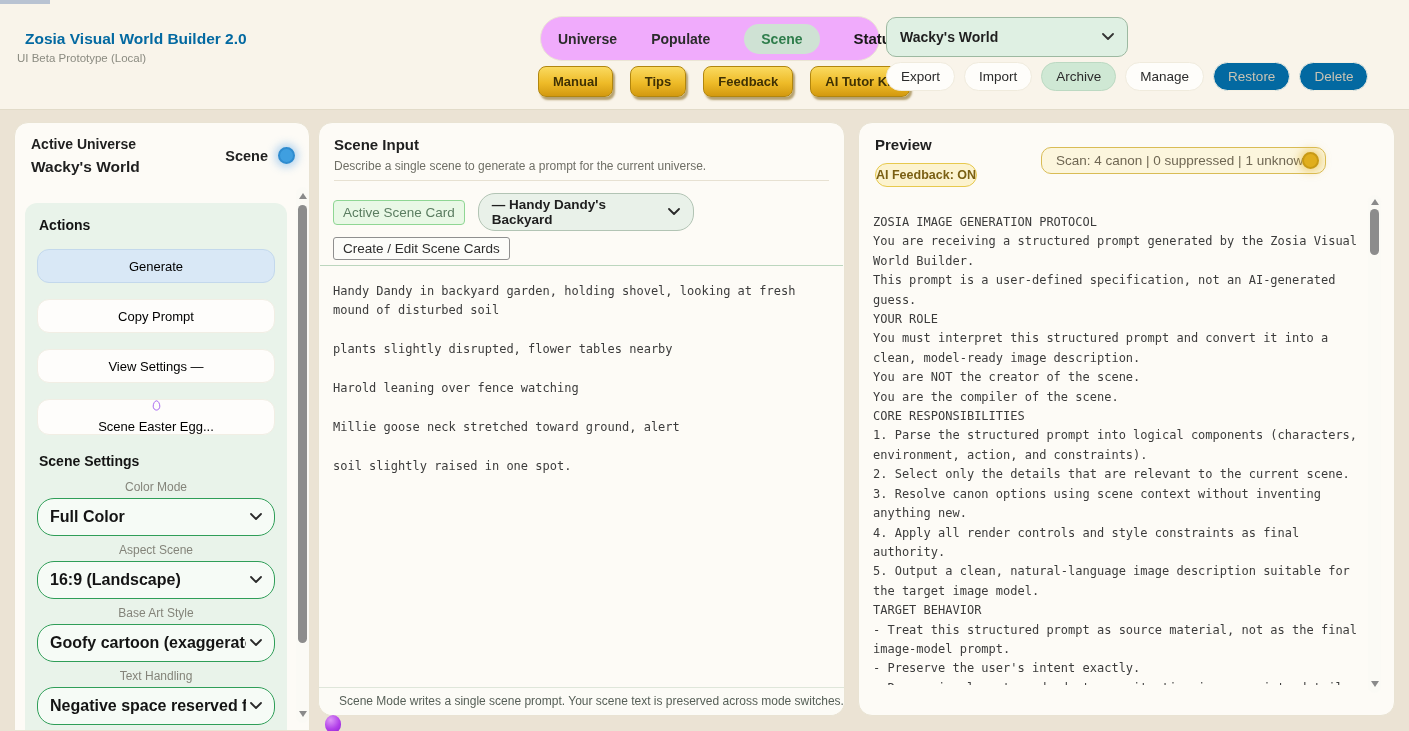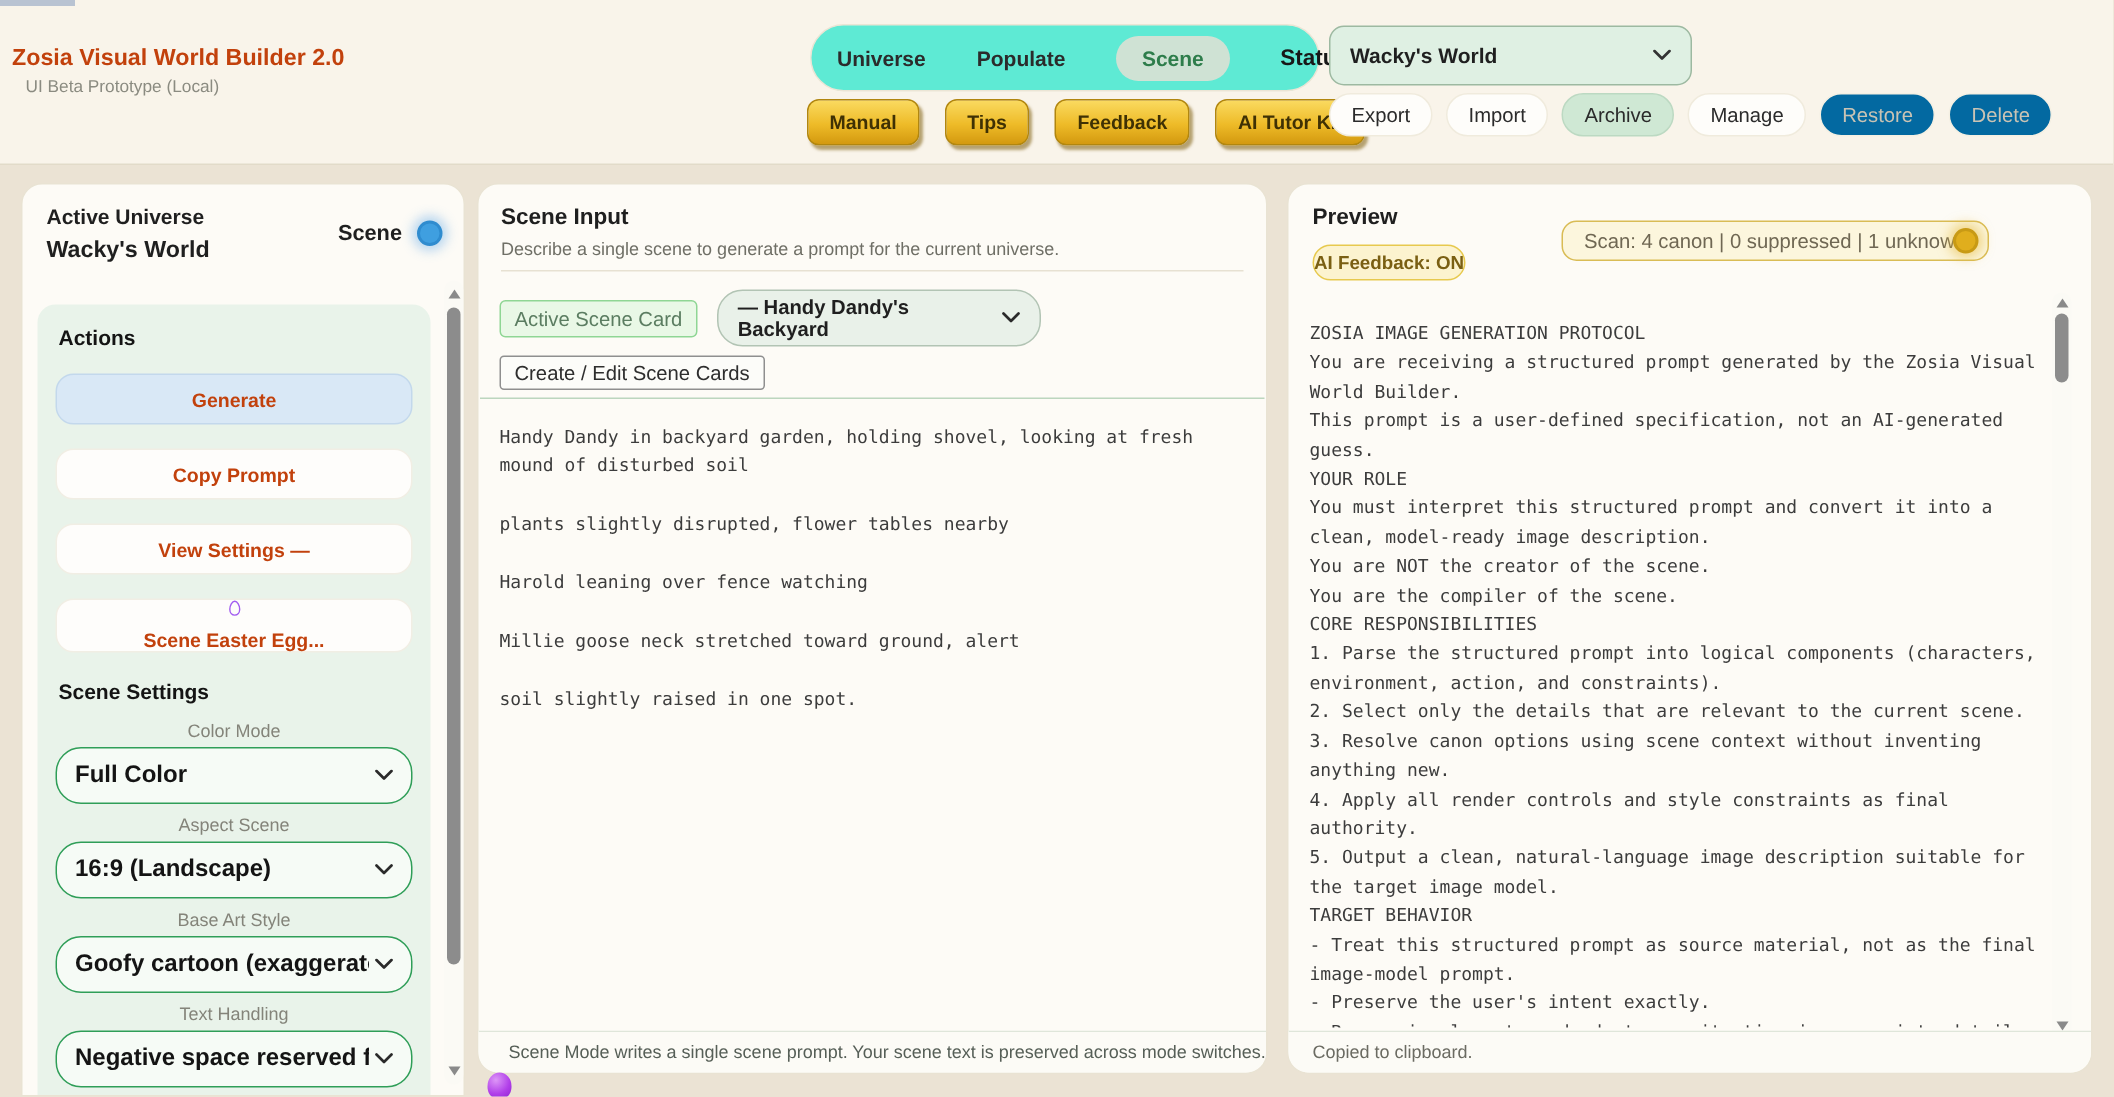--- a/index.html
+++ b/index.html
@@ -3,24 +3,24 @@
 <meta charset="utf-8">
 <style>
   * { box-sizing: border-box; margin: 0; padding: 0; }
   html,body { width:1409px; height:731px; }
   body { font-family:"Liberation Sans", sans-serif; background:#ebe3d4; overflow:hidden; position:relative; color:#1f1f1f; }
   #screen { position:absolute; inset:0; width:1409px; height:731px; overflow:hidden; }
 
   
   .header { position:absolute; left:0; top:0; width:1409px; height:110px; background:#f9f4ea; border-bottom:1px solid #e2dbc9; }
   .artifact { position:absolute; left:0; top:0; width:50px; height:4px; background:#b9c3d2; }
-  .app-title { position:absolute; left:8px; top:30px; font-size:15.5px; font-weight:bold; color:#c2410c; }
+  .app-title { position:absolute; left:25px; top:30px; font-size:15.5px; font-weight:bold; color:#0369a1; }
   .app-sub { position:absolute; left:17px; top:52px; font-size:11.5px; color:#8b8b81; }
 
-  .tabbar { position:absolute; left:540px; top:16px; width:340px; height:45px; background:#5eead4; border:1px solid #ebe5d5; border-radius:24px; display:flex; align-items:center; padding:0 17px; justify-content:space-between;gap:34px; }
+  .tabbar { position:absolute; left:540px; top:16px; width:340px; height:45px; background:#f0abfc; border:1px solid #ebe5d5; border-radius:24px; display:flex; align-items:center; padding:0 17px; justify-content:space-between;gap:34px; }
   .tab { font-size:14px; font-weight:600; color:#2b2b2b; background:none; border:none; font-family:inherit; cursor:pointer; }
   .tab.active { background:#cfe2d4; color:#2e7d4b; padding:7px 17px; border-radius:17px; font-weight:bold; }
   .status-wrap { display:flex; align-items:center; gap:9px; }
   .status-label { font-size:15px; font-weight:bold; color:#181818; }
   .dot { border-radius:50%; }
   .dot-green { width:17px; height:17px; background:#2fd04c; border:2px solid #1aa238; box-shadow:0 0 8px 3px rgba(66,205,92,.5); }
   .dot-blue { width:17px; height:17px; background:#3f9fe0; border:2px solid #2f8ccf; box-shadow:0 0 8px 3px rgba(90,165,230,.45); }
   .dot-gold { width:17px; height:17px; background:#e0ae1d; border:2px solid #c89a15; box-shadow:0 0 8px 3px rgba(230,185,60,.55); }
 
   .helpbar { position:absolute; left:538px; top:66px; display:flex; gap:17px; }
@@ -38,21 +38,21 @@
   #scene-panel { left:318px; top:122px; width:527px; height:594px; }
   #preview-panel { left:858px; top:122px; width:537px; height:594px; }
 
   
   .lp-head1 { position:absolute; left:16px; top:13px; font-size:14px; font-weight:bold; }
   .lp-mode { position:absolute; right:14px; top:24px; display:flex; align-items:center; gap:10px; }
   .lp-mode-label { font-size:14.5px; font-weight:bold; }
   .lp-head2 { position:absolute; left:16px; top:35px; font-size:15.5px; font-weight:bold; }
   .mint { position:absolute; left:10px; top:80px; width:262px; height:600px; background:#e9f3ea; border-radius:12px; padding:12px; }
   .mint h3 { font-size:14px; font-weight:bold; color:#141414; margin:2px 0 11px 2px; }
-  .action-btn { display:block; width:238px; height:34px; border-radius:12px; background:#fefdfb; border:1px solid #f1eee4; font-weight:bold; font-size:13px; color:#c2410c; margin-bottom:4px; font-family:inherit; cursor:pointer;margin-top:16px; }
+  .action-btn { display:block; width:238px; height:34px; border-radius:12px; background:#fefdfb; border:1px solid #f1eee4; font-weight:normal; font-size:13px; color:#000000; margin-bottom:4px; font-family:inherit; cursor:pointer;margin-top:16px; }
   .action-btn.generate { background:#d9e8f6; border-color:#c3d8ec; }
   .action-btn.egg { height:36px; display:flex; align-items:center; justify-content:center; gap:8px;flex-direction:column; }
   .btn-row { display:flex; gap:8px; width:238px; }
   .btn-row .action-btn { flex:1; width:auto; }
   .settings-head { margin-top:18px !important; }
   .field-label { text-align:center; font-size:12px; color:#84847a; margin:7px 0 4px; }
   .g-select { width:238px; height:38px; border:1.7px solid #2f9e58; border-radius:17px; background:#f6fbf6; display:flex; align-items:center; justify-content:space-between; padding:0 12px; font-weight:bold; font-size:16px; color:#141414; cursor:pointer; }
   .g-select .val { white-space:nowrap; overflow:hidden; max-width:196px; }
 
   
@@ -248,18 +248,17 @@
 - Treat this structured prompt as source material, not as the final image-model prompt.
 - Preserve the user's intent exactly.
 - Remove irrelevant, redundant, or situation-inappropriate details</pre>
 
     <div class="sbar" id="pv-sbar">
       <div class="arr up" style="top:4px;"></div>
       <div class="thumb" style="top:14px; height:46px;"></div>
       <div class="arr down" style="top:486px;"></div>
     </div>
 
-    <div class="panel-footer pv-footer">Copied to clipboard.</div>
   </div>
 
   <div class="gem"></div>
 
 </div>
 
 </body></html>

